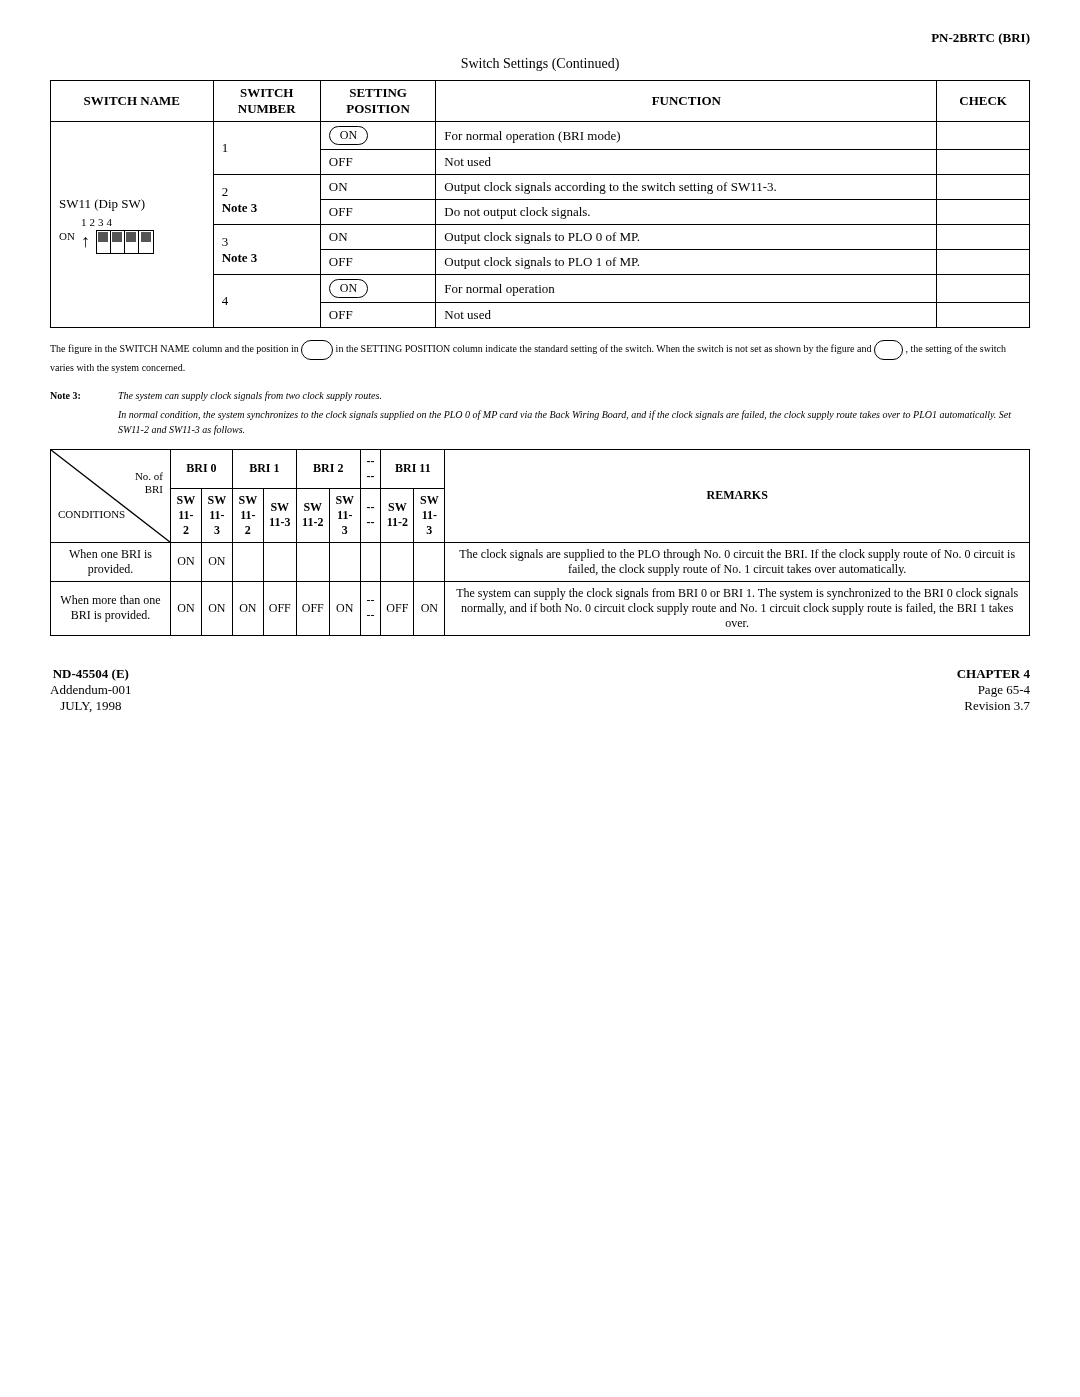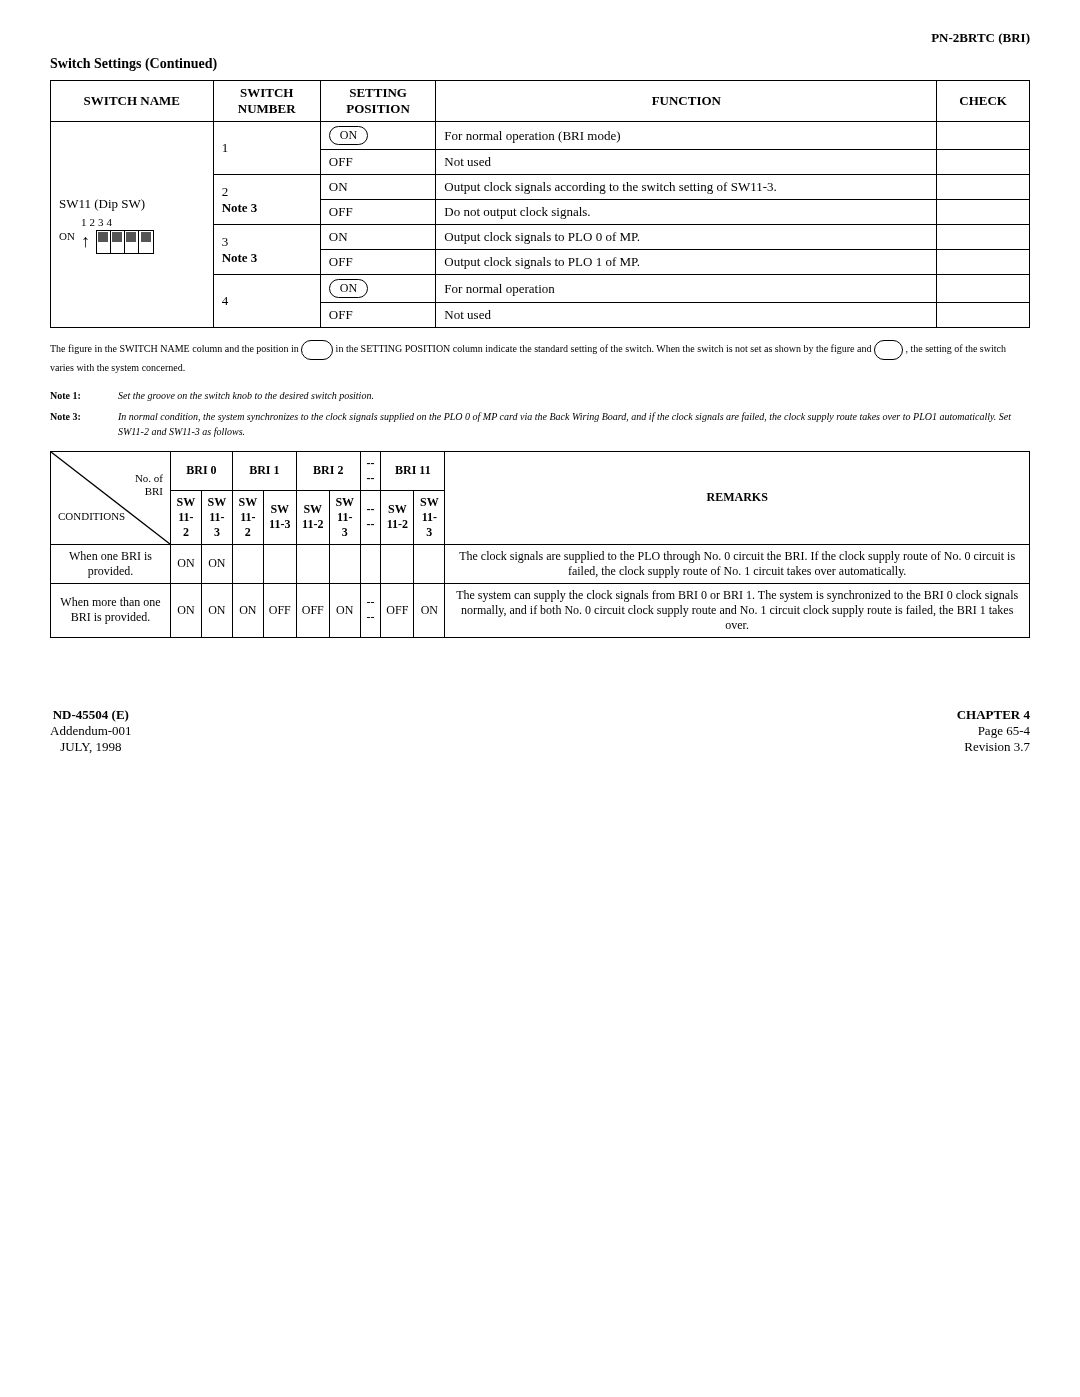--- a/index.html
+++ b/index.html
@@ -12,21 +12,22 @@
       min-height: 1397px;
       padding: 30px 50px;
     }
     .page-header {
       text-align: right;
       font-weight: bold;
       font-size: 13px;
       margin-bottom: 10px;
     }
     .section-title {
-      font-weight: bold;
+      text-align: center;
+      font-weight: normal;
       font-size: 14px;
       margin-bottom: 8px;
     }
     
     .switch-table {
       width: 100%;
       border-collapse: collapse;
       margin-bottom: 4px;
       font-size: 13px;
     }
@@ -166,21 +167,21 @@
     }
     .remarks-cell { text-align: left; font-size: 12px; }
     .conditions-cell { text-align: left; font-size: 12px; }
     
     .page-footer {
       display: flex;
       justify-content: space-between;
       margin-top: 30px;
       font-size: 13px;
     }
-    .footer-left, .footer-right { text-align: center; margin-top: 39px; }
+    .footer-left, .footer-right { text-align: center; }
     .footer-right { text-align: right; }
     .bold { font-weight: bold; }
   </style>
 </head>
 <body>
 
 <div class="page-header">
   <span>PN-2BRTC (BRI)</span>
 </div>
 
@@ -282,26 +283,23 @@
 </table>
 
 <div class="notes-section" style="line-height:1.6;">
   <p>
     The figure in the SWITCH NAME column and the position in <span class="inline-circle">&nbsp;&nbsp;&nbsp;&nbsp;&nbsp;</span> in the SETTING POSITION column indicate the standard setting of the switch. When the switch is not set as shown by the figure and <span class="inline-circle">&nbsp;&nbsp;&nbsp;&nbsp;</span> , the setting of the switch varies with the system concerned.
   </p>
 </div>
 
 <div class="notes-section">
   <div class="note-line">
-    <span class="note-label">Note 1:</span>
-    <span class="note-text">Set the groove on the switch knob to the desired switch position.</span>
-  </div>
-  <div class="note-line">
     <span class="note-label">Note 3:</span>
     <span class="note-text" style="display:flex;flex-direction:column;gap:4px;">
+      <span>The system can supply clock signals from two clock supply routes.</span>
       <span>In normal condition, the system synchronizes to the clock signals supplied on the PLO 0 of MP card via the Back Wiring Board, and if the clock signals are failed, the clock supply route takes over to PLO1 automatically. Set SW11-2 and SW11-3 as follows.</span>
     </span>
   </div>
 </div>
 
 <table class="bri-table">
   <thead>
     <tr>
 
       <td class="diagonal-cell" rowspan="2" style="width:120px; height:60px;">

